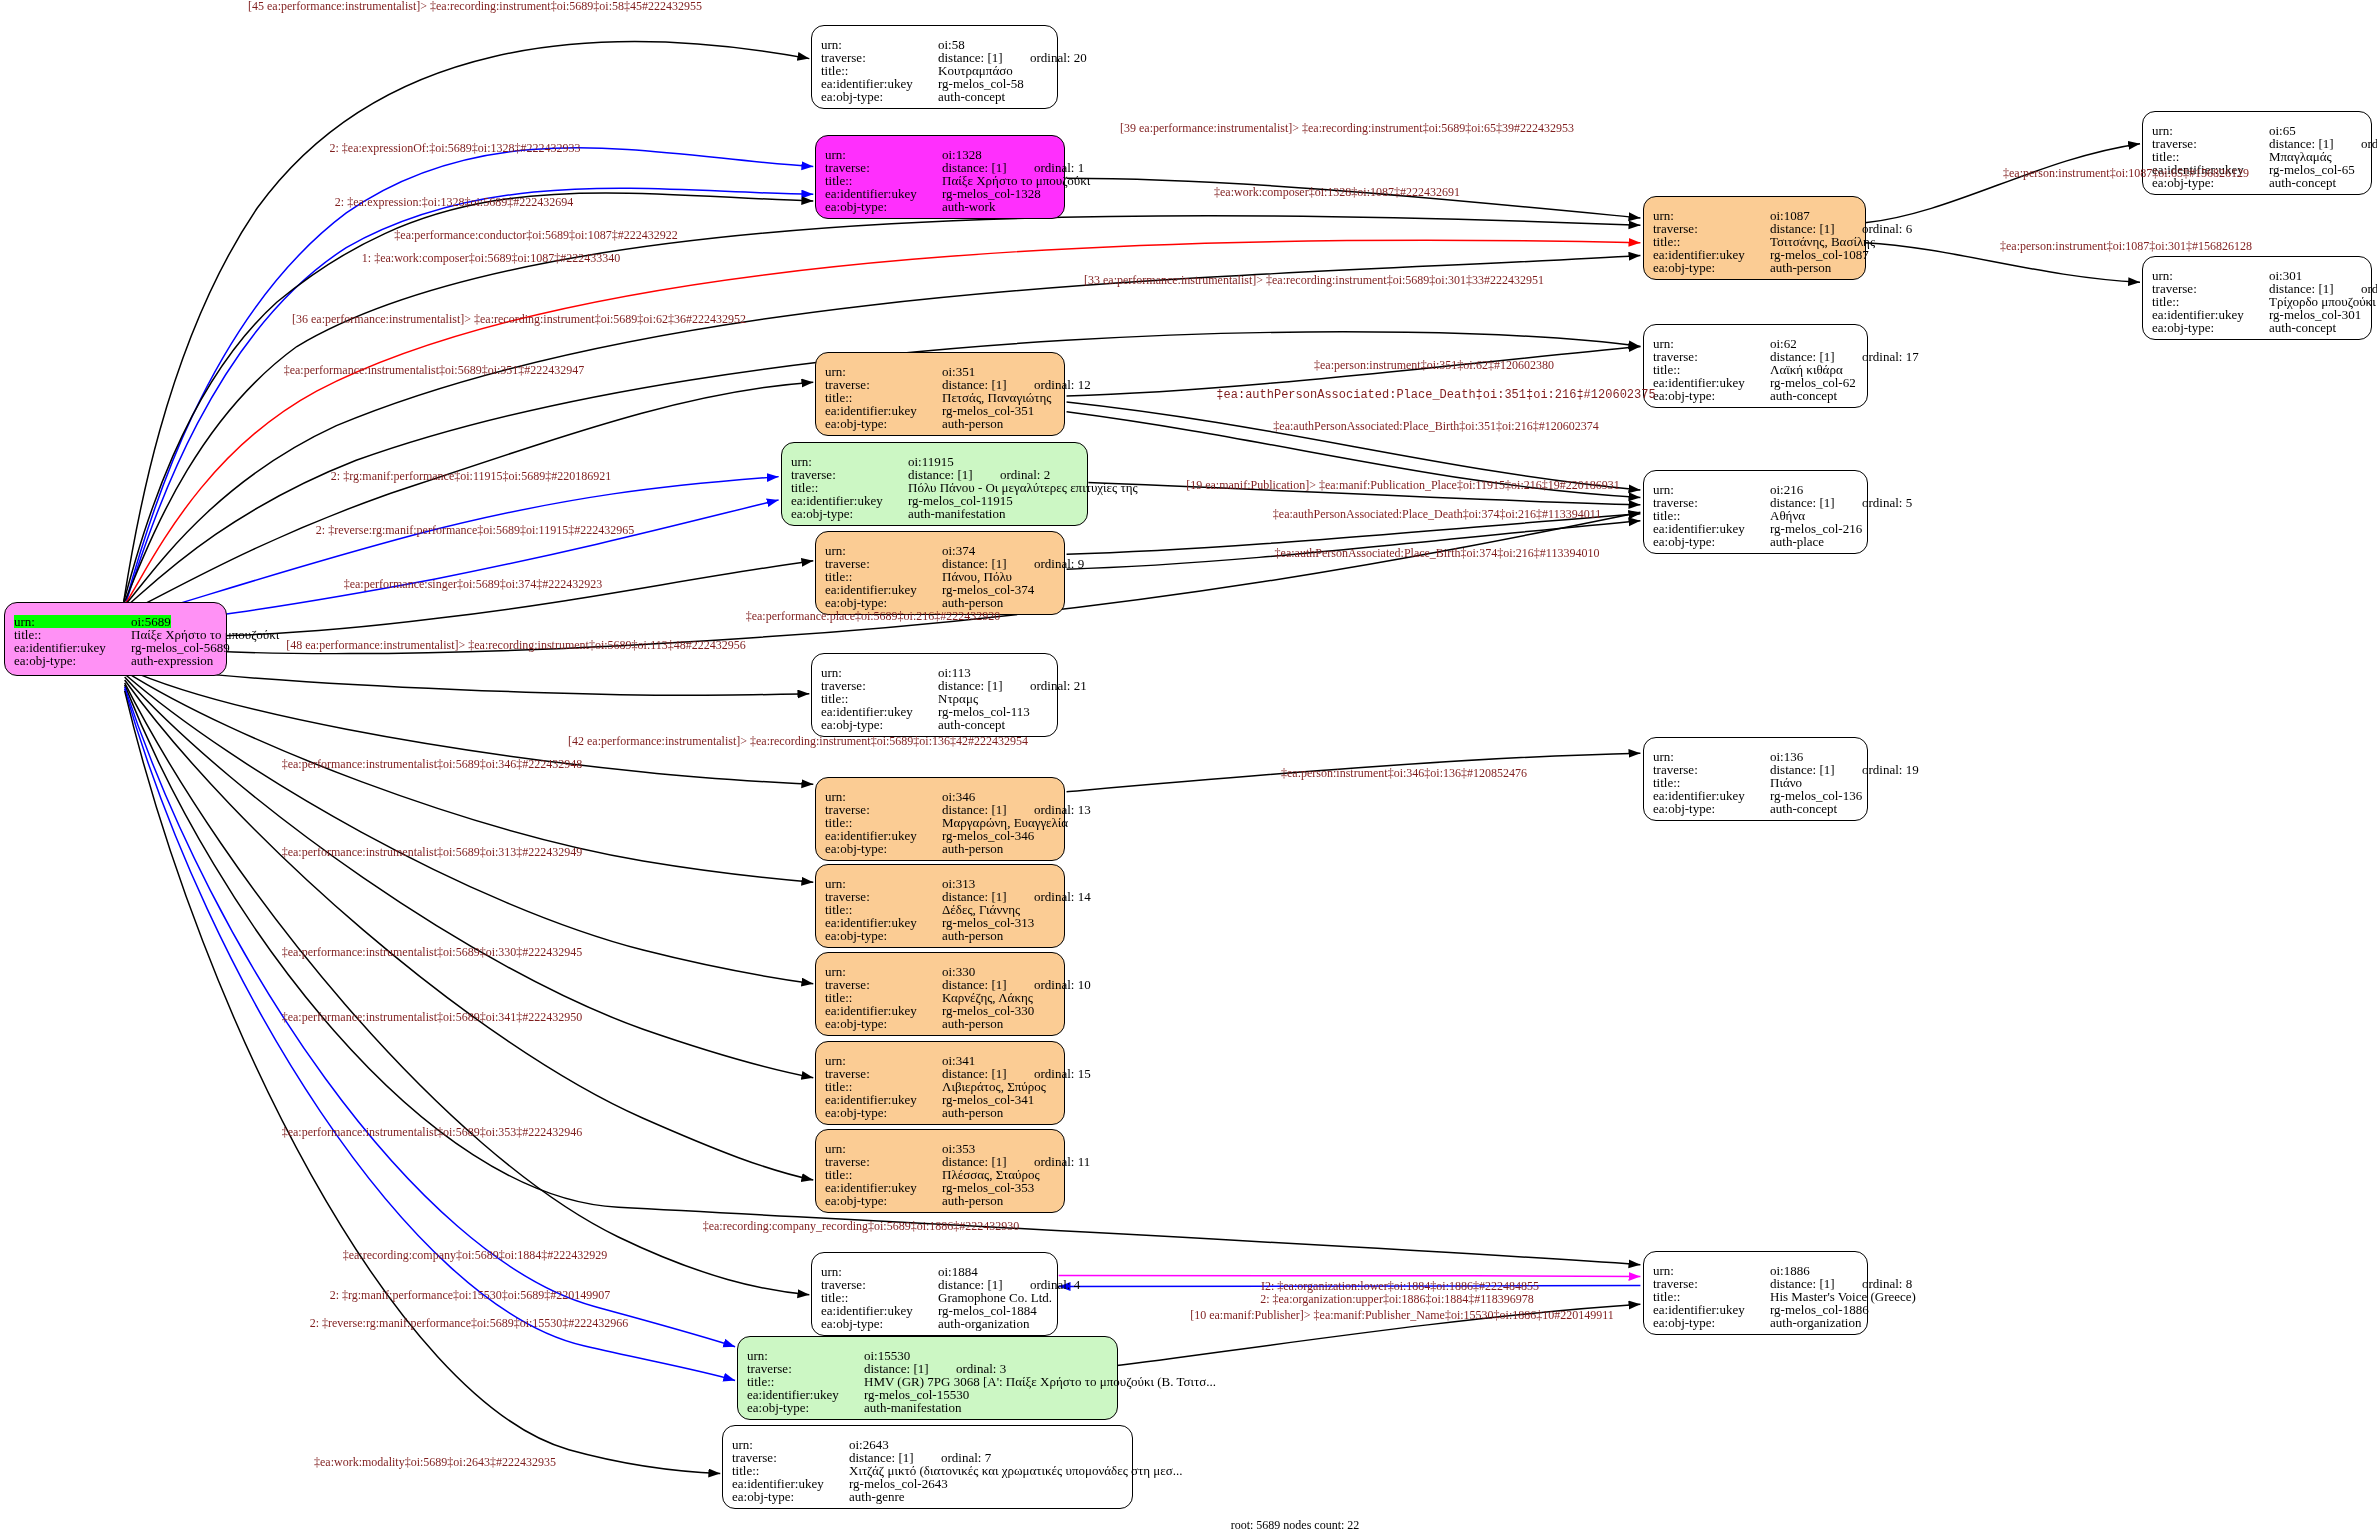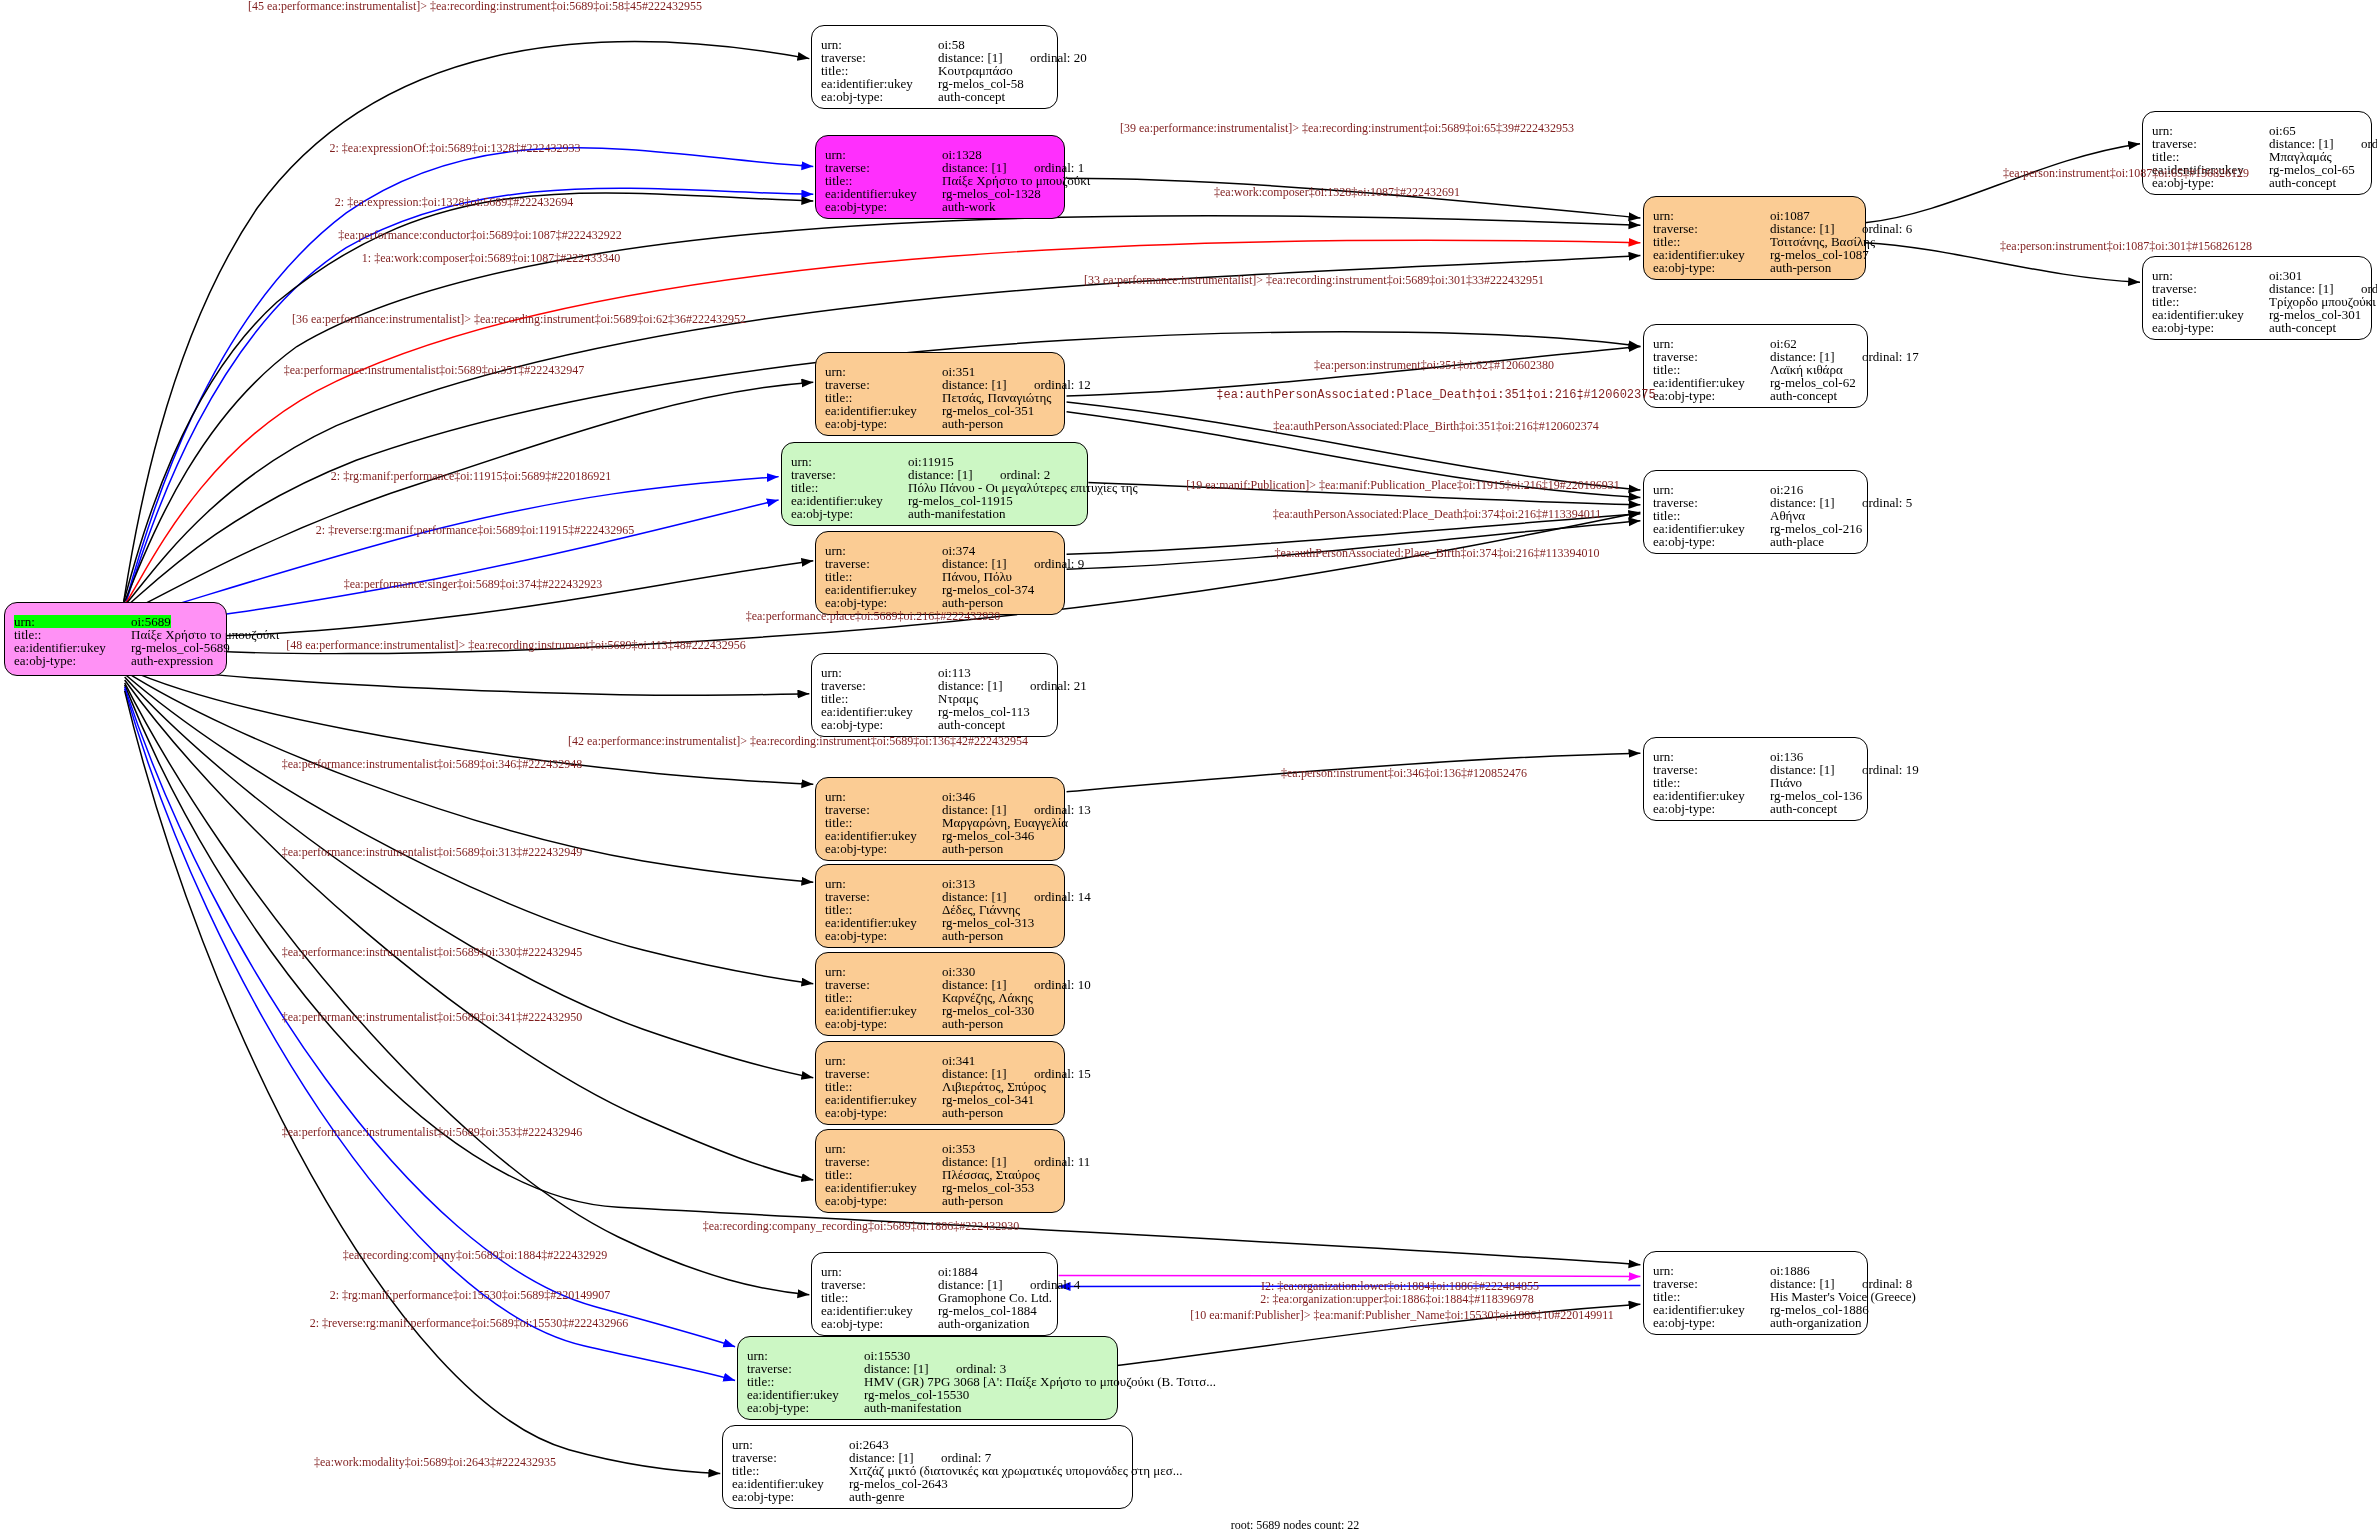--- a/index.html
+++ b/index.html
@@ -564,21 +564,21 @@
       </div>
     </div>
   <div id="labels-layer">
       <div class="edge-label" style="left: 475px; top: 6.4px;">[45 ea:performance:instrumentalist]&gt; ‡ea:recording:instrument‡oi:5689‡oi:58‡45#222432955</div>
       <div class="edge-label" style="left: 1347px; top: 128px;">[39 ea:performance:instrumentalist]&gt; ‡ea:recording:instrument‡oi:5689‡oi:65‡39#222432953</div>
       <div class="edge-label" style="left: 455px; top: 148px;">2: ‡ea:expressionOf:‡oi:5689‡oi:1328‡#222432933</div>
       <div class="edge-label" style="left: 2126px; top: 173px;">‡ea:person:instrument‡oi:1087‡oi:65‡#156826129</div>
       <div class="edge-label" style="left: 1337px; top: 192px;">‡ea:work:composer‡oi:1328‡oi:1087‡#222432691</div>
       <div class="edge-label" style="left: 454px; top: 202px; text-align: center;">2: ‡ea:expression:‡oi:1328‡oi:5689‡#222432694</div>
       <div class="edge-label" style="left: 2126px; top: 246px;">‡ea:person:instrument‡oi:1087‡oi:301‡#156826128</div>
-      <div class="edge-label" style="left: 480px; top: 235px;">‡ea:performance:conductor‡oi:5689‡oi:1087‡#222432922</div>
+      <div class="edge-label" style="left: 536px; top: 235px;">‡ea:performance:conductor‡oi:5689‡oi:1087‡#222432922</div>
       <div class="edge-label" style="left: 491px; top: 258px;">1: ‡ea:work:composer‡oi:5689‡oi:1087‡#222433340</div>
       <div class="edge-label" style="left: 1314px; top: 280px;">[33 ea:performance:instrumentalist]&gt; ‡ea:recording:instrument‡oi:5689‡oi:301‡33#222432951</div>
       <div class="edge-label" style="left: 519px; top: 319px;">[36 ea:performance:instrumentalist]&gt; ‡ea:recording:instrument‡oi:5689‡oi:62‡36#222432952</div>
       <div class="edge-label" style="left: 434px; top: 370px;">‡ea:performance:instrumentalist‡oi:5689‡oi:351‡#222432947</div>
       <div class="edge-label" style="left: 1434px; top: 365px;">‡ea:person:instrument‡oi:351‡oi:62‡#120602380</div>
       <div class="edge-label" style="left: 1436px; top: 395px; font-family: Liberation Mono, monospace;">‡ea:authPersonAssociated:Place_Death‡oi:351‡oi:216‡#120602375</div>
       <div class="edge-label" style="left: 1436px; top: 426px;">‡ea:authPersonAssociated:Place_Birth‡oi:351‡oi:216‡#120602374</div>
       <div class="edge-label" style="left: 471px; top: 476px;">2: ‡rg:manif:performance‡oi:11915‡oi:5689‡#220186921</div>
       <div class="edge-label" style="left: 1403px; top: 485px;">[19 ea:manif:Publication]&gt; ‡ea:manif:Publication_Place‡oi:11915‡oi:216‡19#220186931</div>
       <div class="edge-label" style="left: 475px; top: 530px;">2: ‡reverse:rg:manif:performance‡oi:5689‡oi:11915‡#222432965</div>

